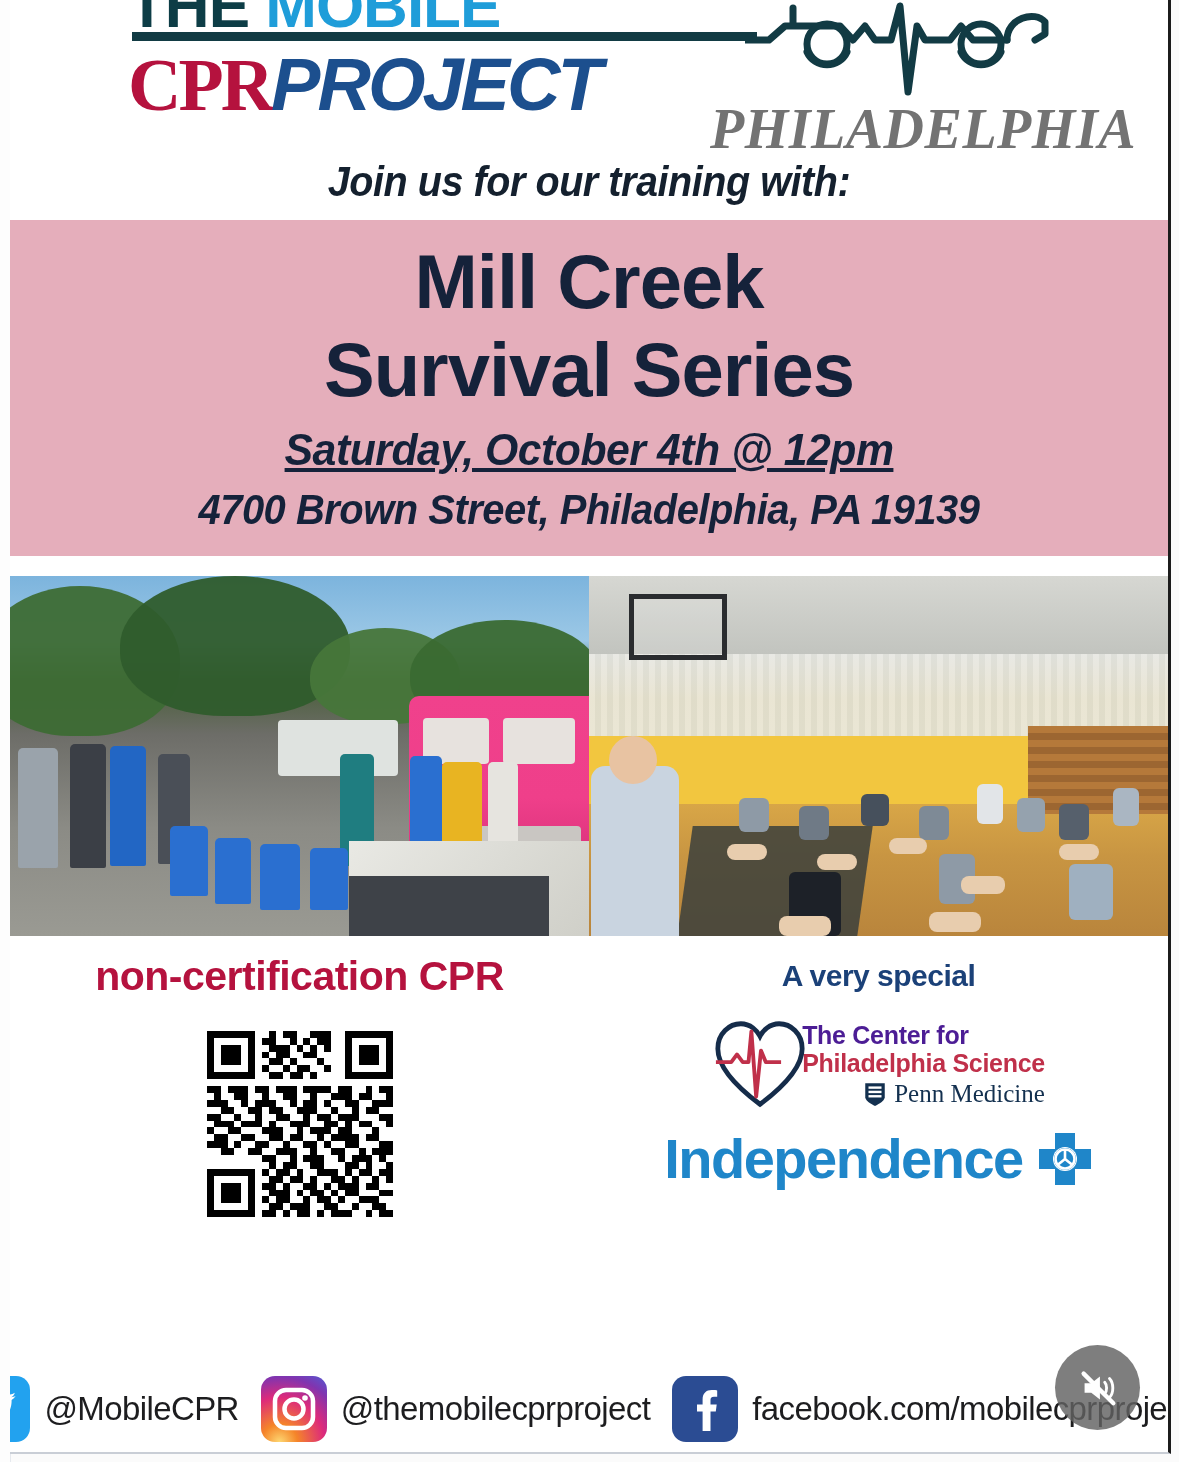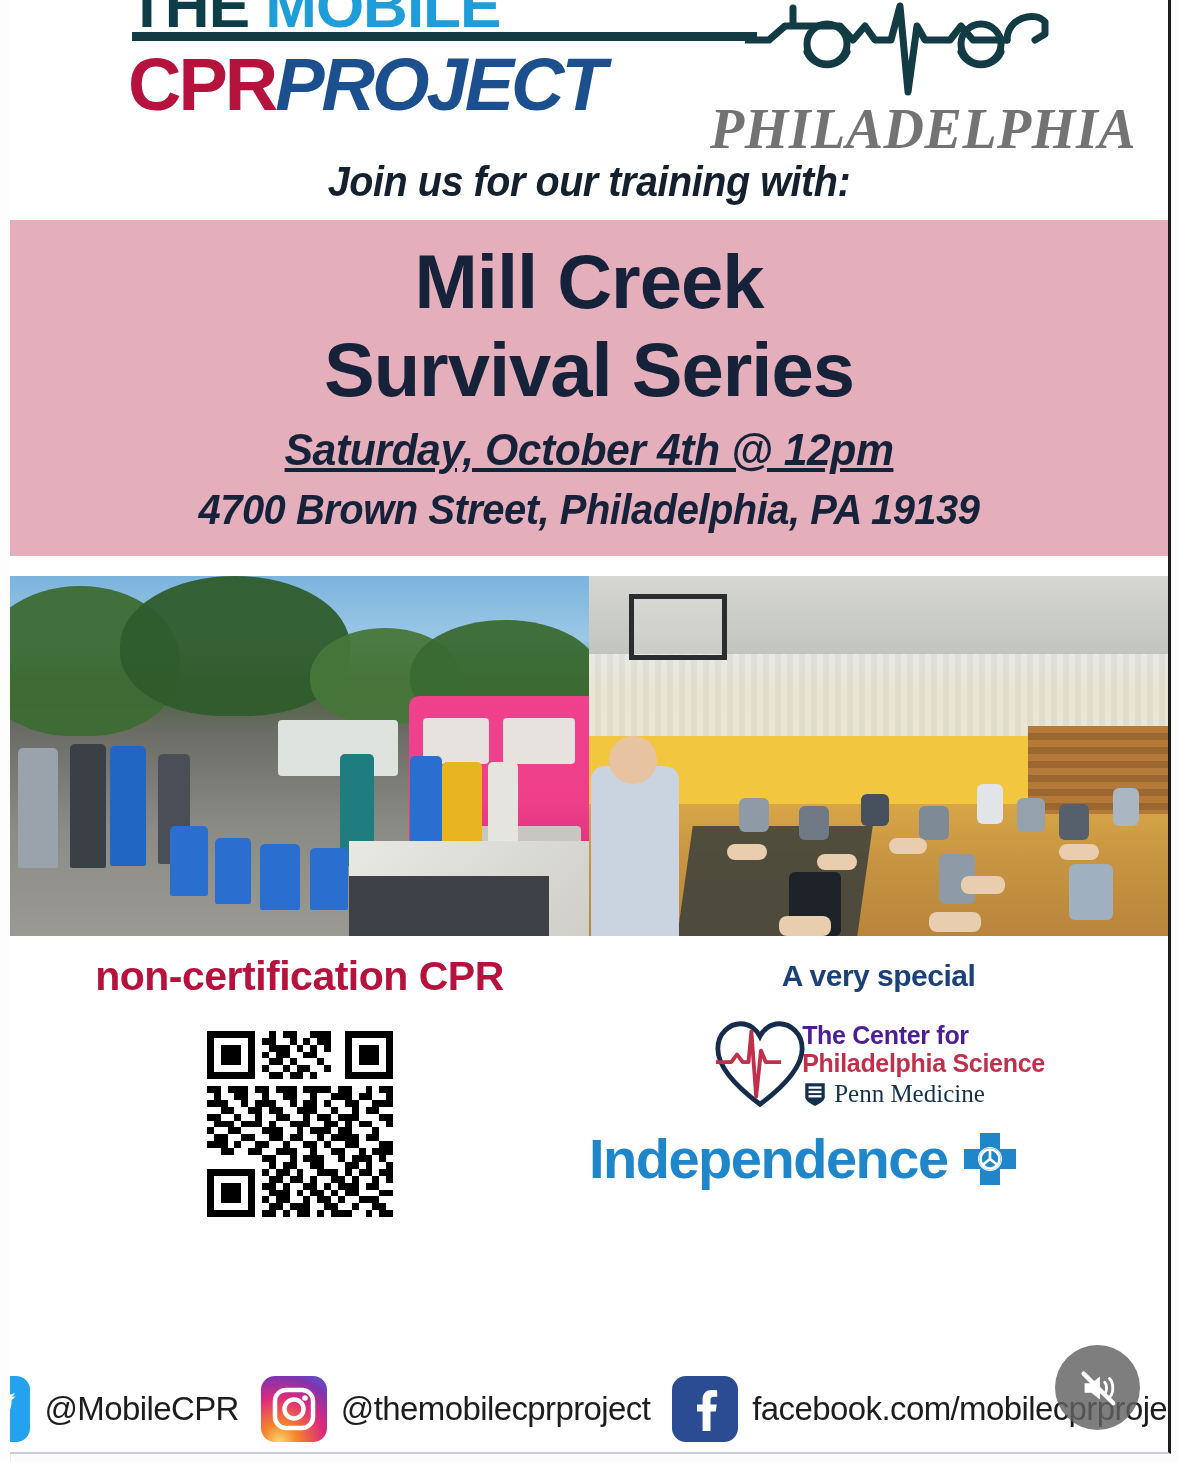--- a/index.html
+++ b/index.html
@@ -27,21 +27,21 @@
   .logo-the{color:#0d3d46;}
   .logo-mobile{color:#1f9dd9;}
   .logo-rule{
     position:absolute;left:122px;top:32px;width:625px;height:9px;background:#123b44;
   }
   .logo-main{
     position:absolute;left:118px;top:48px;white-space:nowrap;
     font-weight:bold;font-size:74px;line-height:74px;letter-spacing:-2px;
     font-family:"Liberation Serif","DejaVu Serif",serif;
   }
-  .logo-cpr{color:#b5123e;font-family:Liberation Sans, sans-serif;font-weight:bold;letter-spacing:-3px;}
+  .logo-cpr{color:#b5123e;font-family:Liberation Serif, serif;font-weight:bold;letter-spacing:-3px;}
   .logo-project{color:#1c4f8e;font-family:"Liberation Sans","DejaVu Sans",sans-serif;font-weight:bold;letter-spacing:-3px;font-style:italic;}
   .logo-city{
     position:absolute;left:700px;top:88px;
     font-family:"Liberation Serif","DejaVu Serif",serif;
     font-style:italic;font-weight:bold;font-size:56px;letter-spacing:0.5px;
     color:#737373;white-space:nowrap;margin-top:9px;
   }
   .ecg{position:absolute;left:735px;top:0px;width:320px;height:98px;}
 
   .joinline{
@@ -113,25 +113,25 @@
     letter-spacing:-0.5px;margin:0 auto;max-width:440px;
   }
 
   .qr{width:210px;height:200px;margin:22px auto 0 auto;display:block;}
 
   .crs-logo{margin-top:16px;display:flex;align-items:center;justify-content:center;}
   .crs-heart{width:96px;height:92px;flex:0 0 auto;}
   .crs-text{margin-left:-6px;text-align:left;}
   .crs-l1{font-size:25px;font-weight:bold;color:#4c1d95;letter-spacing:-0.3px;line-height:28px;}
   .crs-l2{font-size:25px;font-weight:bold;color:#c0304a;letter-spacing:-0.3px;line-height:28px;}
-  .penn{display:flex;align-items:center;margin-top:3px;}
+  .penn{display:flex;align-items:center;justify-content:flex-end;margin-top:3px;}
   .penn-shield{width:26px;height:26px;margin-right:6px;}
   .penn-txt{font-family:"Liberation Serif","DejaVu Serif",serif;font-size:25px;color:#13304f;}
 
-  .indep{display:flex;align-items:center;justify-content:flex-start;margin-top:16px;}
+  .indep{display:flex;align-items:center;justify-content:center;margin-top:16px;}
   .indep-txt{font-size:56px;font-weight:bold;color:#1f86c9;letter-spacing:-1.5px;}
   .indep-cross{width:56px;height:56px;margin-left:14px;}
 
   
   .footer{
     position:absolute;left:0;bottom:10px;width:100%;
     display:flex;align-items:center;justify-content:center;gap:0px;
   }
   .sicon{width:66px;height:66px;border-radius:14px;flex:0 0 auto;position:relative;}
   .sicon.tw{background:#22a2ef;}

